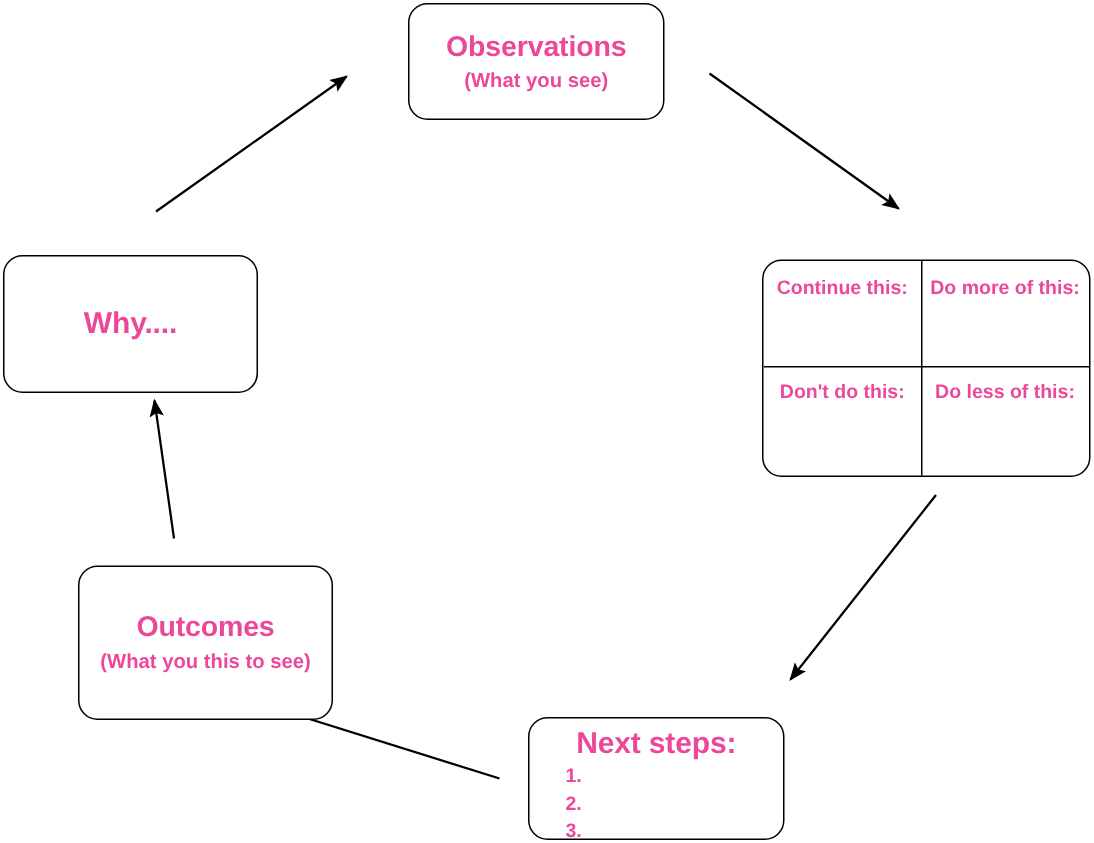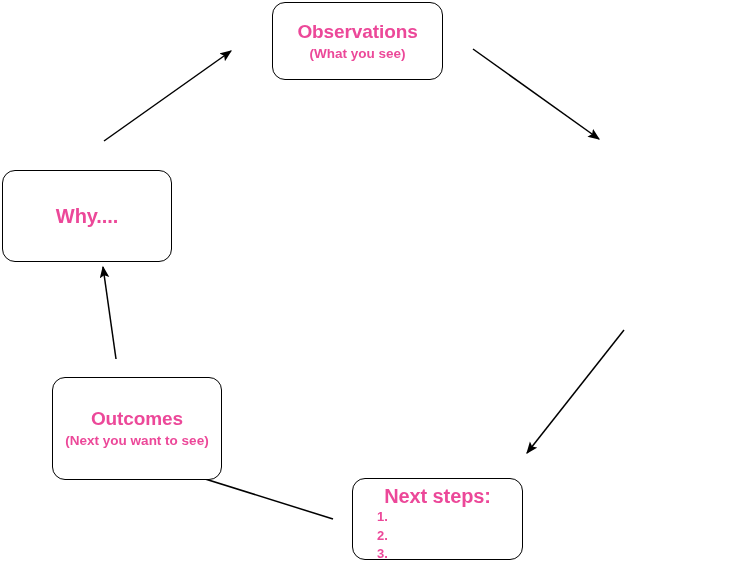--- a/index.html
+++ b/index.html
@@ -183,32 +183,50 @@
     <g>
       <line x1="116" y1="359" x2="103" y2="267" stroke="#000000" stroke-width="1.5" marker-end="url(#arrowhead)"></line>
     </g>
   </svg>
 
   <div class="node" id="node-observations">
     <div class="title-lg">Observations</div>
     <div class="sub-md">(What you see)</div>
   </div>
 
+  <div class="node" id="node-quadrants">
+    <div class="quad-grid">
+      <div class="quad-cell">
+        <span>Continue this:</span>
+      </div>
+      <div class="quad-cell">
+        <span>Do more of this:</span>
+      </div>
+      <div class="quad-cell row2">
+        <span>Don't do this:</span>
+      </div>
+      <div class="quad-cell row2">
+        <span>Do less of this:</span>
+      </div>
+    </div>
+    <div class="quad-line-h"></div>
+    <div class="quad-line-v"></div>
+  </div>
 
   <div class="node" id="node-next-steps">
     <div class="title-lg">Next steps:</div>
     <ul class="steps-list">
       <li>1.</li>
       <li>2.</li>
       <li>3.</li>
     </ul>
   </div>
 
   <div class="node" id="node-outcomes">
     <div class="title-lg">Outcomes</div>
-    <div class="sub-md">(Next you want to see)</div>
+    <div class="sub-md">(What you this to see)</div>
   </div>
 
   <div class="node" id="node-why">
     <div class="title-lg">Why....</div>
   </div>
 
 </div>
 
 </body></html>

